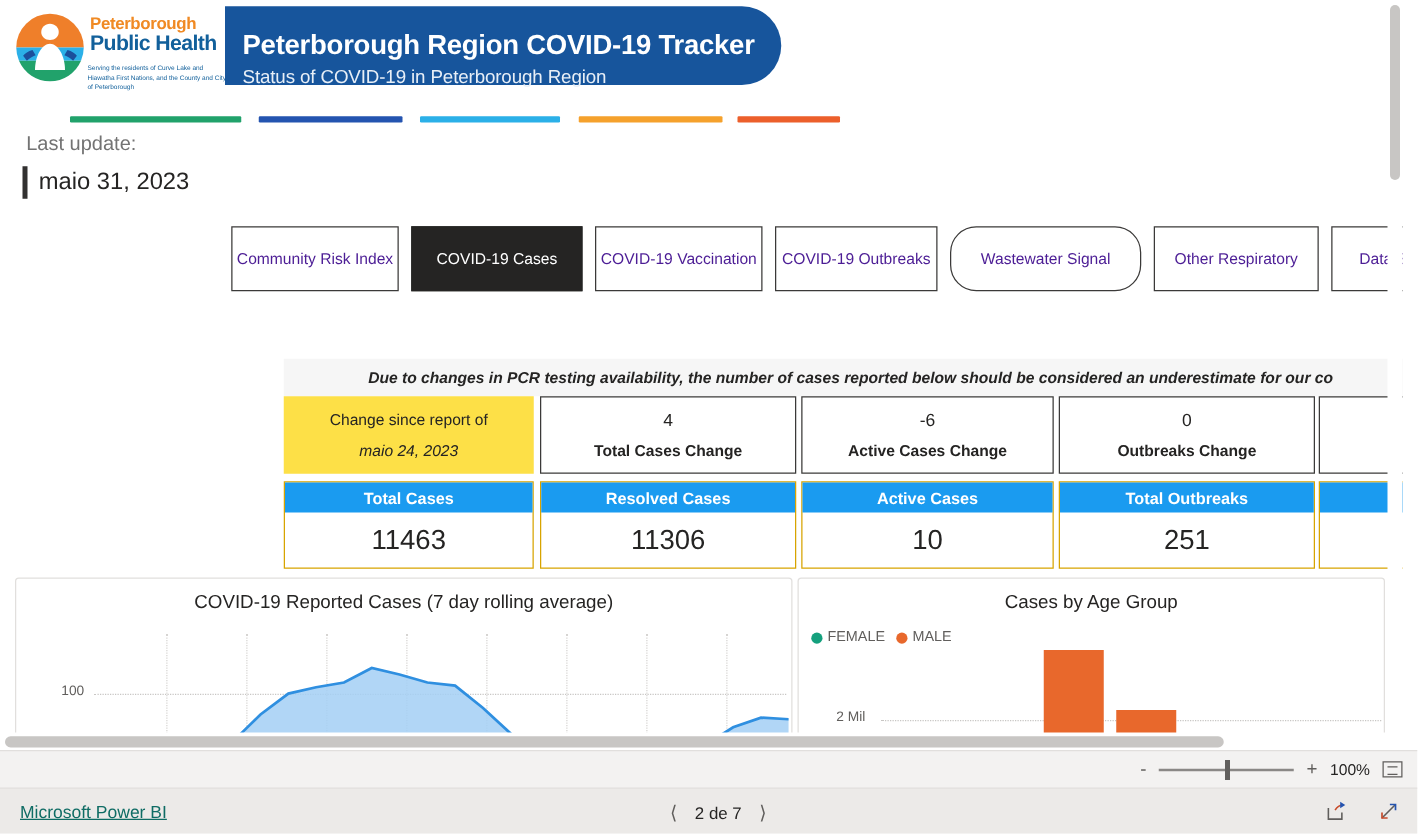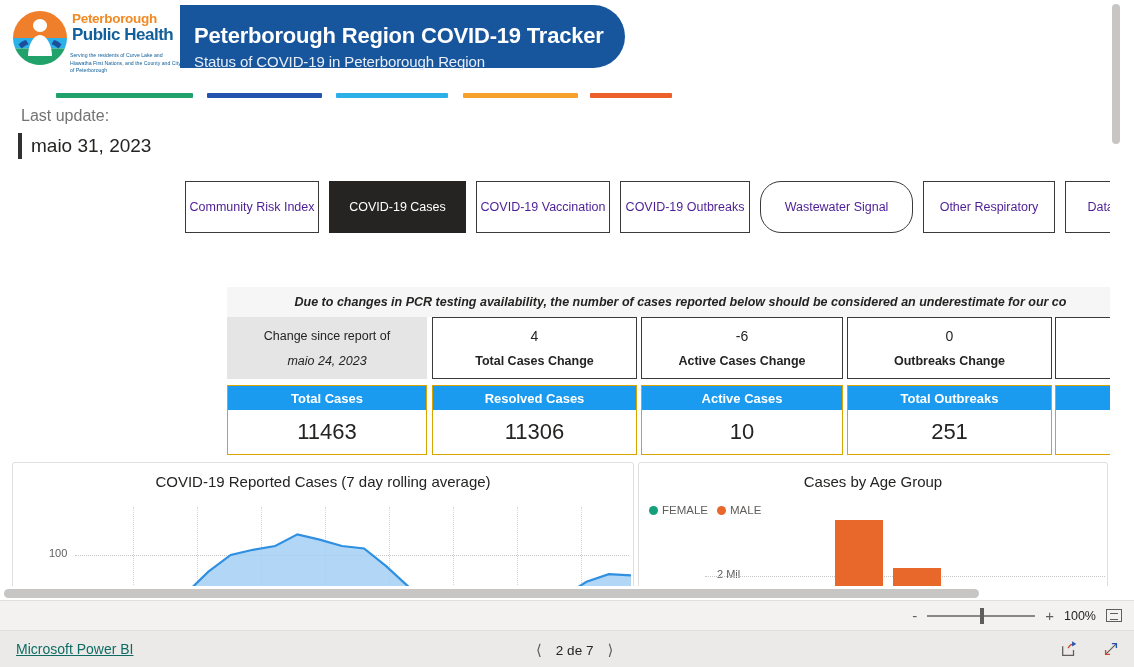--- a/index.html
+++ b/index.html
@@ -70,21 +70,21 @@
     overflow:hidden; white-space:nowrap;
   }
 
   
   .kpis { position:absolute; left:227px; top:317px; width:907px; height:138px; }
 
   .kpi-col { position:absolute; top:0; height:138px; }
 
   .chg-box {
     position:absolute; left:0; top:0; width:100%; height:62px;
-    background:#e5e5e5; display:flex; flex-direction:column;
+    background:#fde047; display:flex; flex-direction:column;
     align-items:center; justify-content:center;
   }
   .chg-l1 { font-size:12.5px; color:#252423; }
   .chg-l2 { font-size:12.5px; color:#252423; font-style:italic; margin-top:11px; }
 
   .delta-box {
     position:absolute; left:0; top:0; width:100%; height:62px;
     background:#fff; border:1px solid #3b3a39;
     display:flex; flex-direction:column; align-items:center; justify-content:center;
   }
@@ -333,21 +333,21 @@
           <span class="legend-item">
             <span class="dot" style="background: rgb(20, 160, 125);"></span>
             <span>FEMALE</span>
           </span>
           <span class="legend-item">
             <span class="dot" style="background: rgb(232, 104, 44);"></span>
             <span>MALE</span>
           </span>
         </div>
 
-      <div class="tick-label" style="left:30px; top:105px;margin-left:48px;">2 Mil</div>
+      <div class="tick-label" style="left:30px; top:105px;">2 Mil</div>
 
       <div class="gridline" style="left:66px; top:113px; width:400px;"></div>
 
       <div id="bars" style="position:absolute; left:66px; top:60px; width:400px; height:78px;">
           <div class="bar" style="left: 72px; width: 48px; height: 10.5px; background: rgb(232, 104, 44);"></div>
           <div class="bar" style="left: 130px; width: 48px; height: 81px; background: rgb(232, 104, 44);"></div>
           <div class="bar" style="left: 188px; width: 48px; height: 33.2px; background: rgb(232, 104, 44);"></div>
         </div>
     </div>
 

